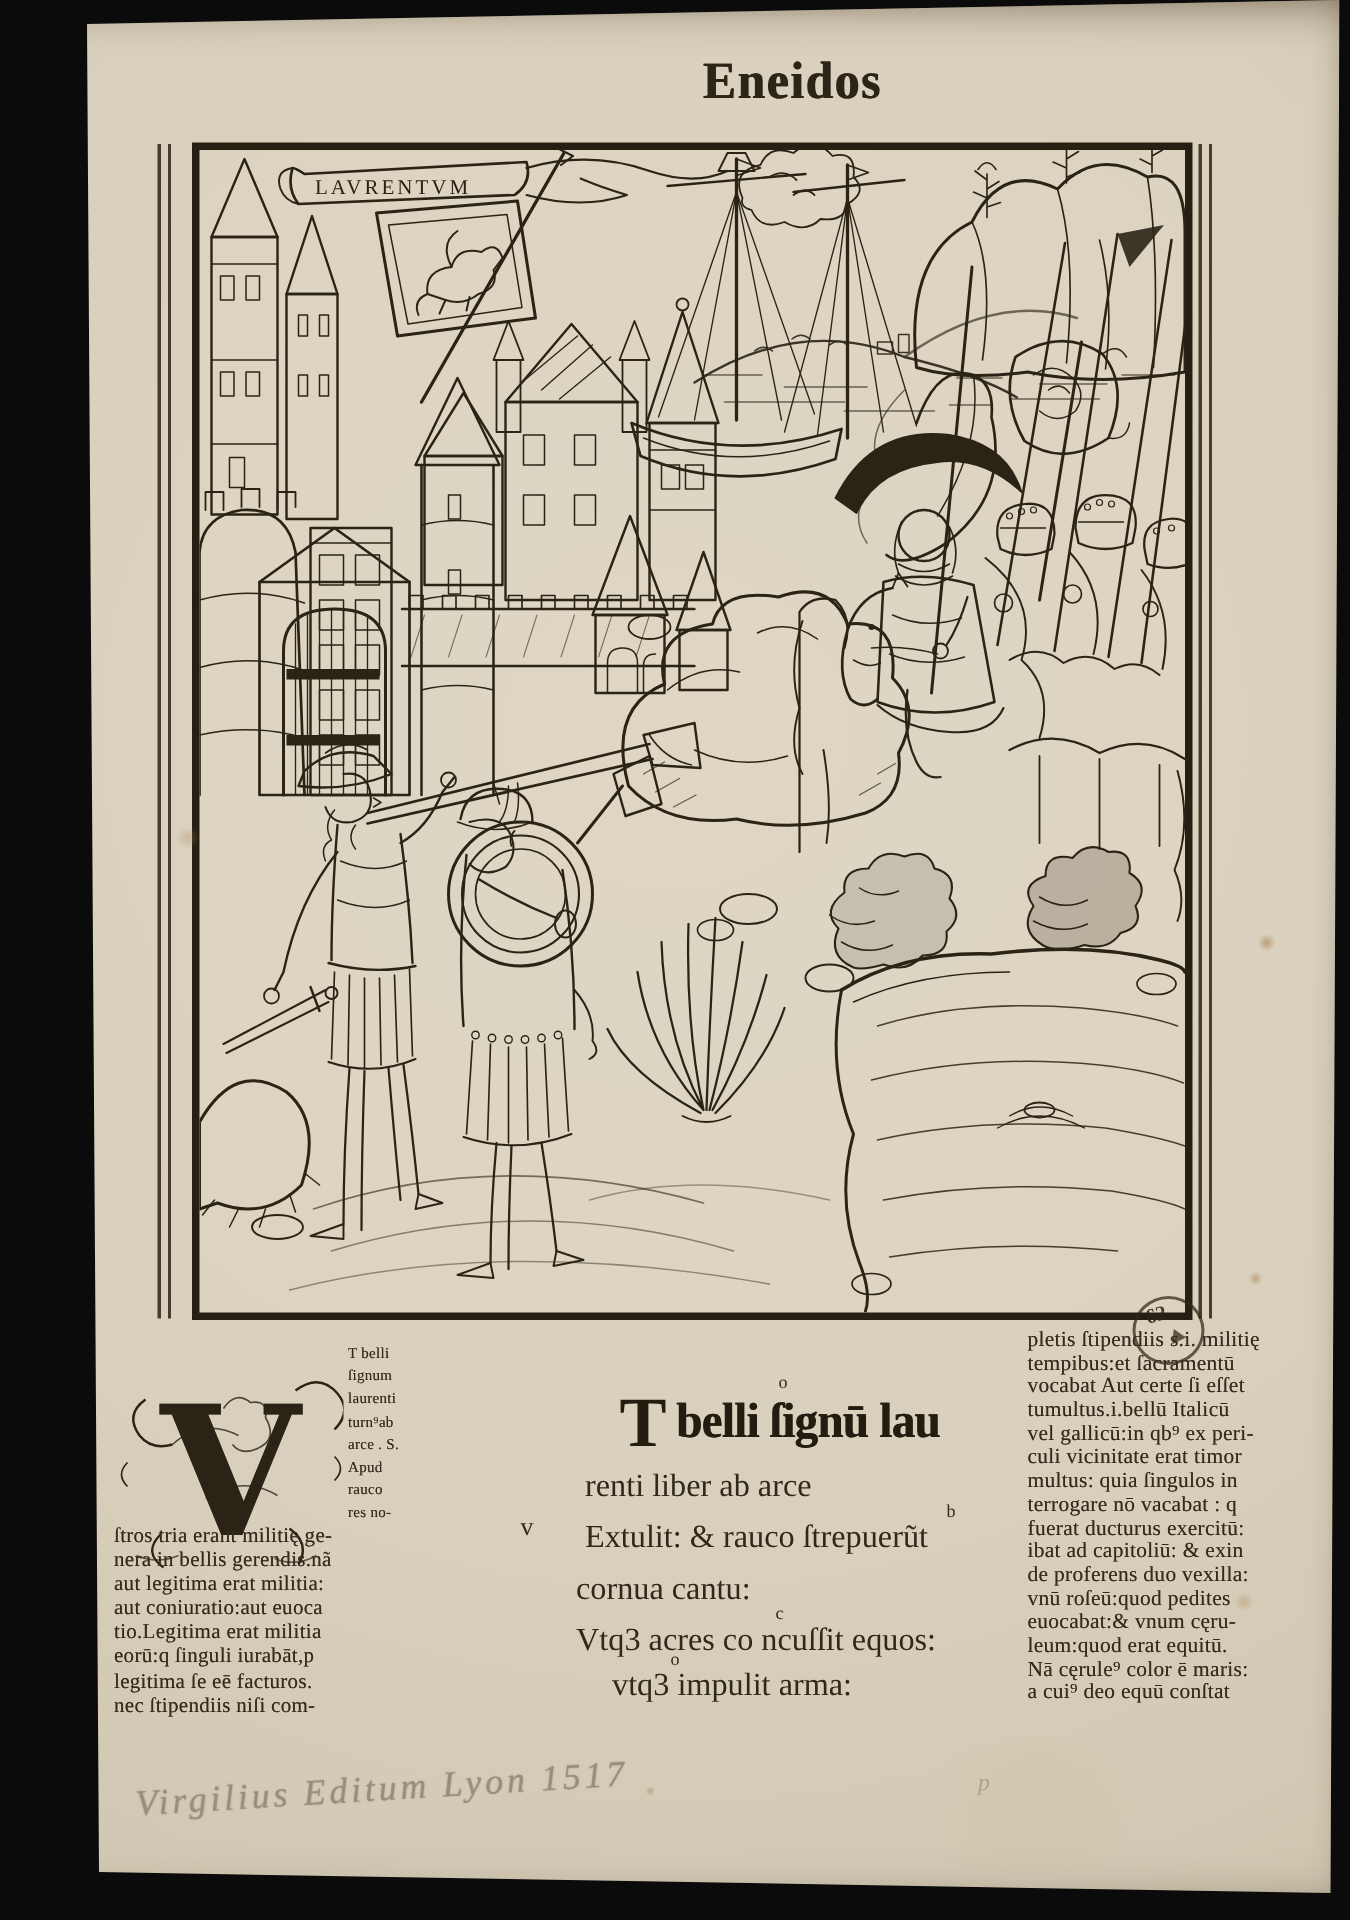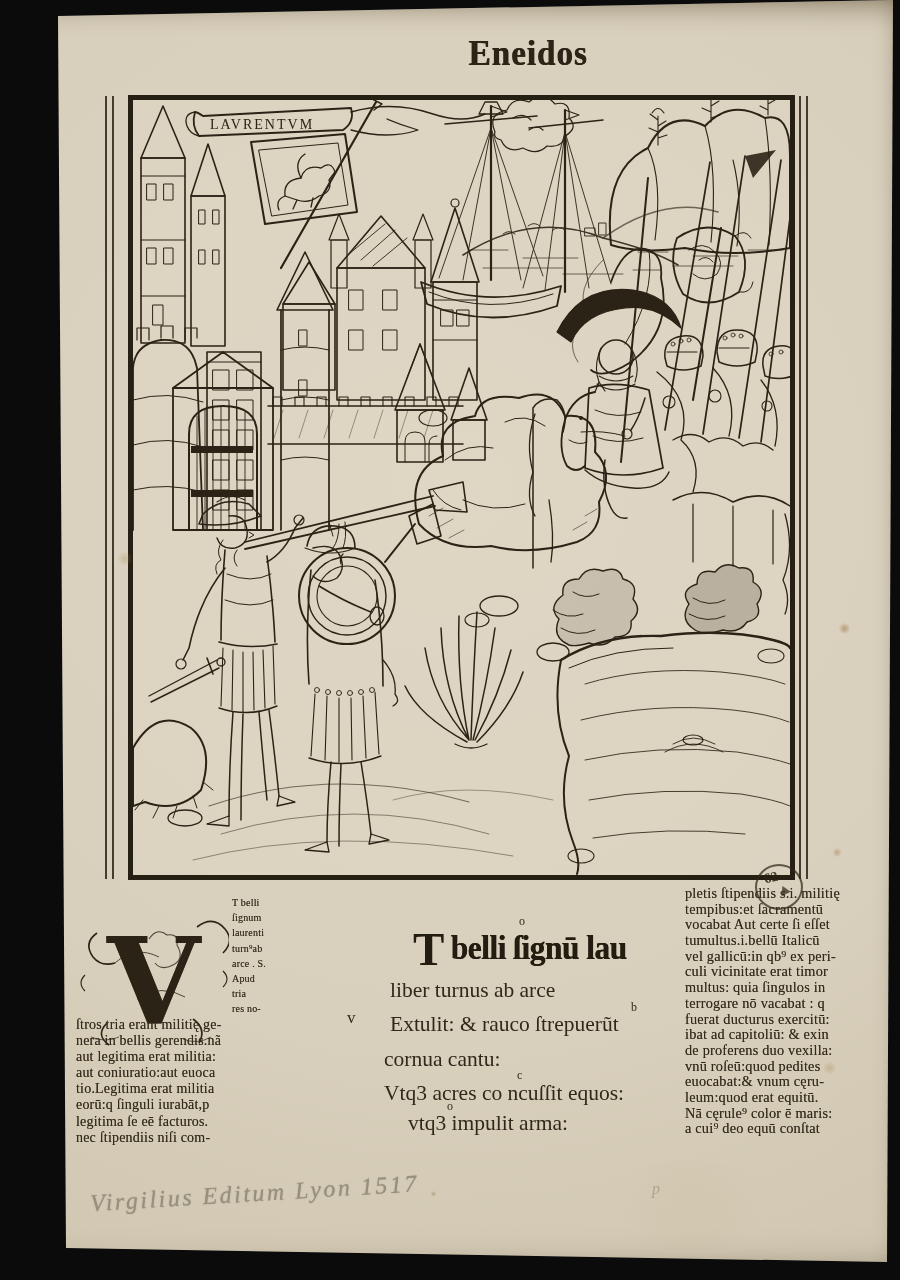--- a/index.html
+++ b/index.html
@@ -437,21 +437,21 @@
         <path d="M12,132 q14,6 28,0 M104,134 q14,6 28,-2" stroke-width="1" opacity=".7"></path>
       </svg>
     </div>
     <div class="cap-lines">
       <div>T belli</div>
       <div>ſignum</div>
       <div>laurenti</div>
       <div>turn⁹ab</div>
       <div>arce . S.</div>
       <div>Apud</div>
-      <div>tria</div>
+      <div>rauco</div>
       <div>res no-</div>
     </div>
     <div class="left-body">
       <div>ſtros tria erant militię ge-</div>
       <div>nera in bellis gerendis.nã</div>
       <div>aut legitima erat militia:</div>
       <div>aut coniuratio:aut euoca</div>
       <div>tio.Legitima erat militia</div>
       <div>eorū:q ſinguli iurabāt,p</div>
       <div>legitima ſe eē facturos.</div>
@@ -465,21 +465,21 @@
     <span class="rest">belli ſignū lau</span>
   </div>
 
   <span class="gloss gl-title">o</span>
   <span class="gloss gl-b">b</span>
   <span class="gloss gl-c">c</span>
   <span class="gloss gl-o">o</span>
   <span class="margin-v">v</span>
 
   <div class="center-lines">
-    <div class="c-line c0">liber turnus ab arce</div>
+    <div class="c-line c0">renti liber ab arce</div>
     <div class="c-line c1">Extulit: &amp; rauco ſtrepuerũt</div>
     <div class="c-line c2">cornua cantu:</div>
     <div class="c-line c3">Vtq3 acres co ncuſſit equos:</div>
     <div class="c-line c4">vtq3 impulit arma:</div>
   </div>
 
   <div class="right-col small-type">
     <div>pletis ſtipendiis s.i. militię</div>
     <div>tempibus:et ſacramentū</div>
     <div>vocabat Aut certe ſi eſſet</div>

